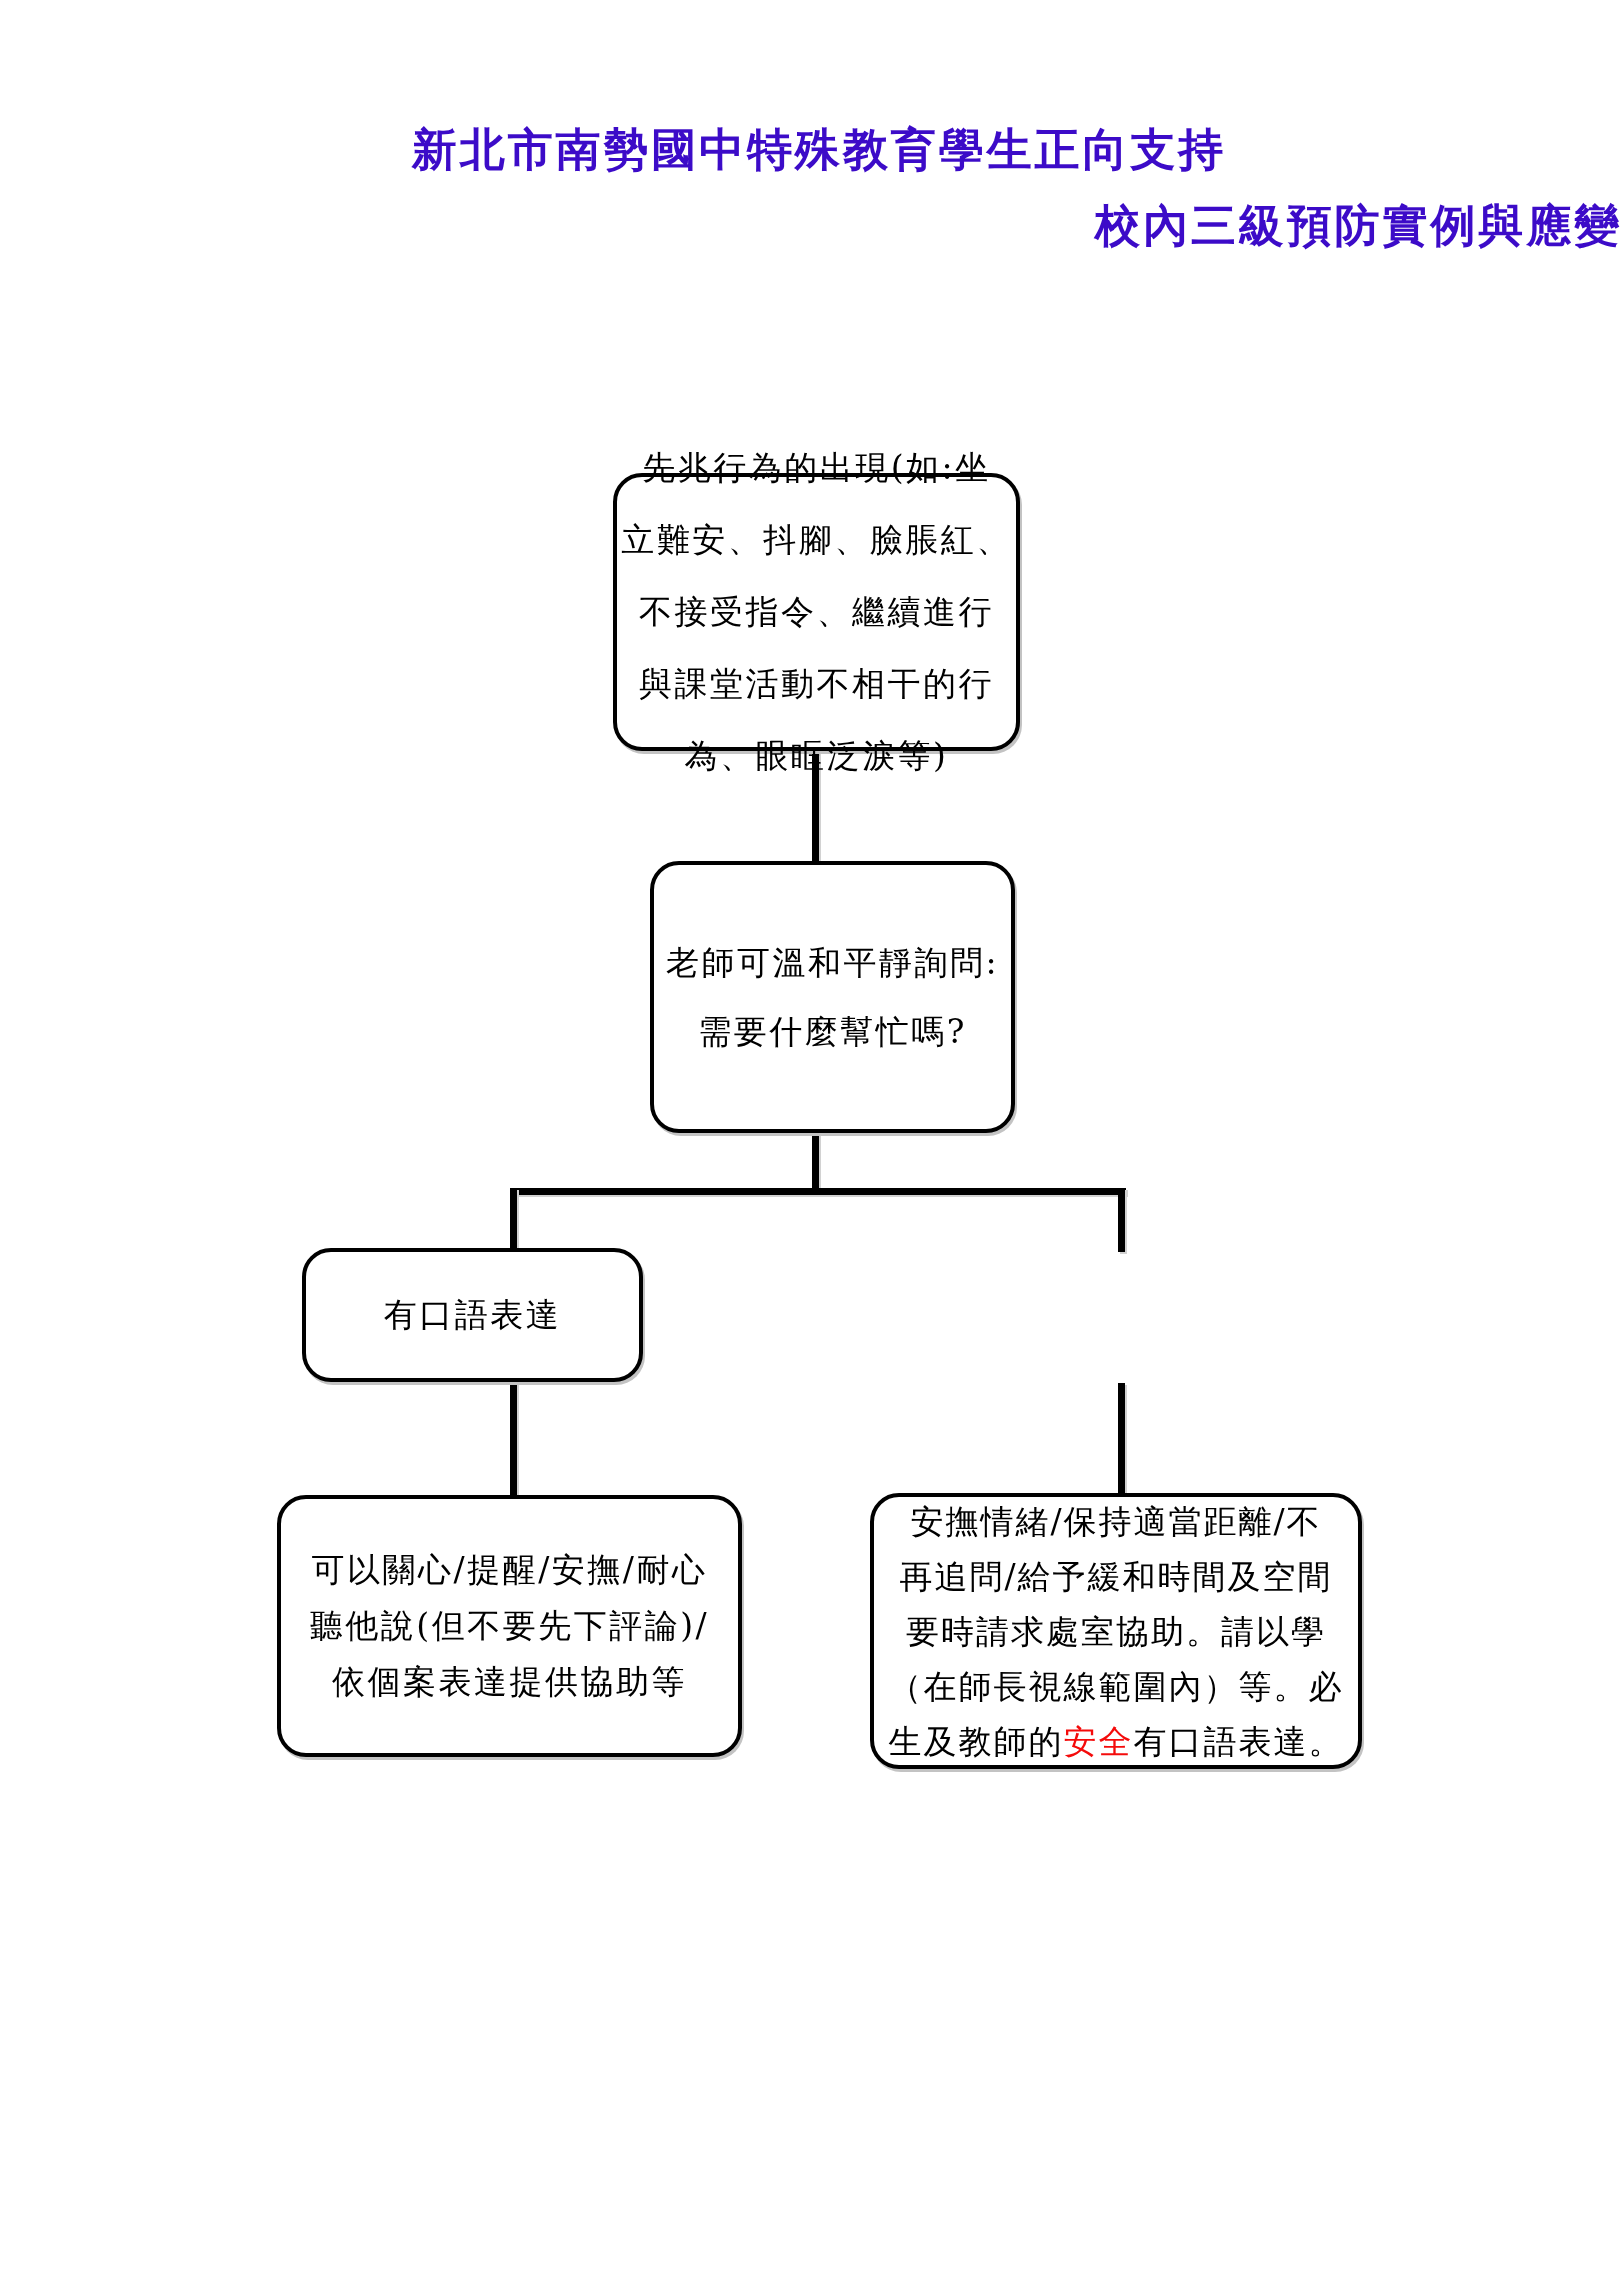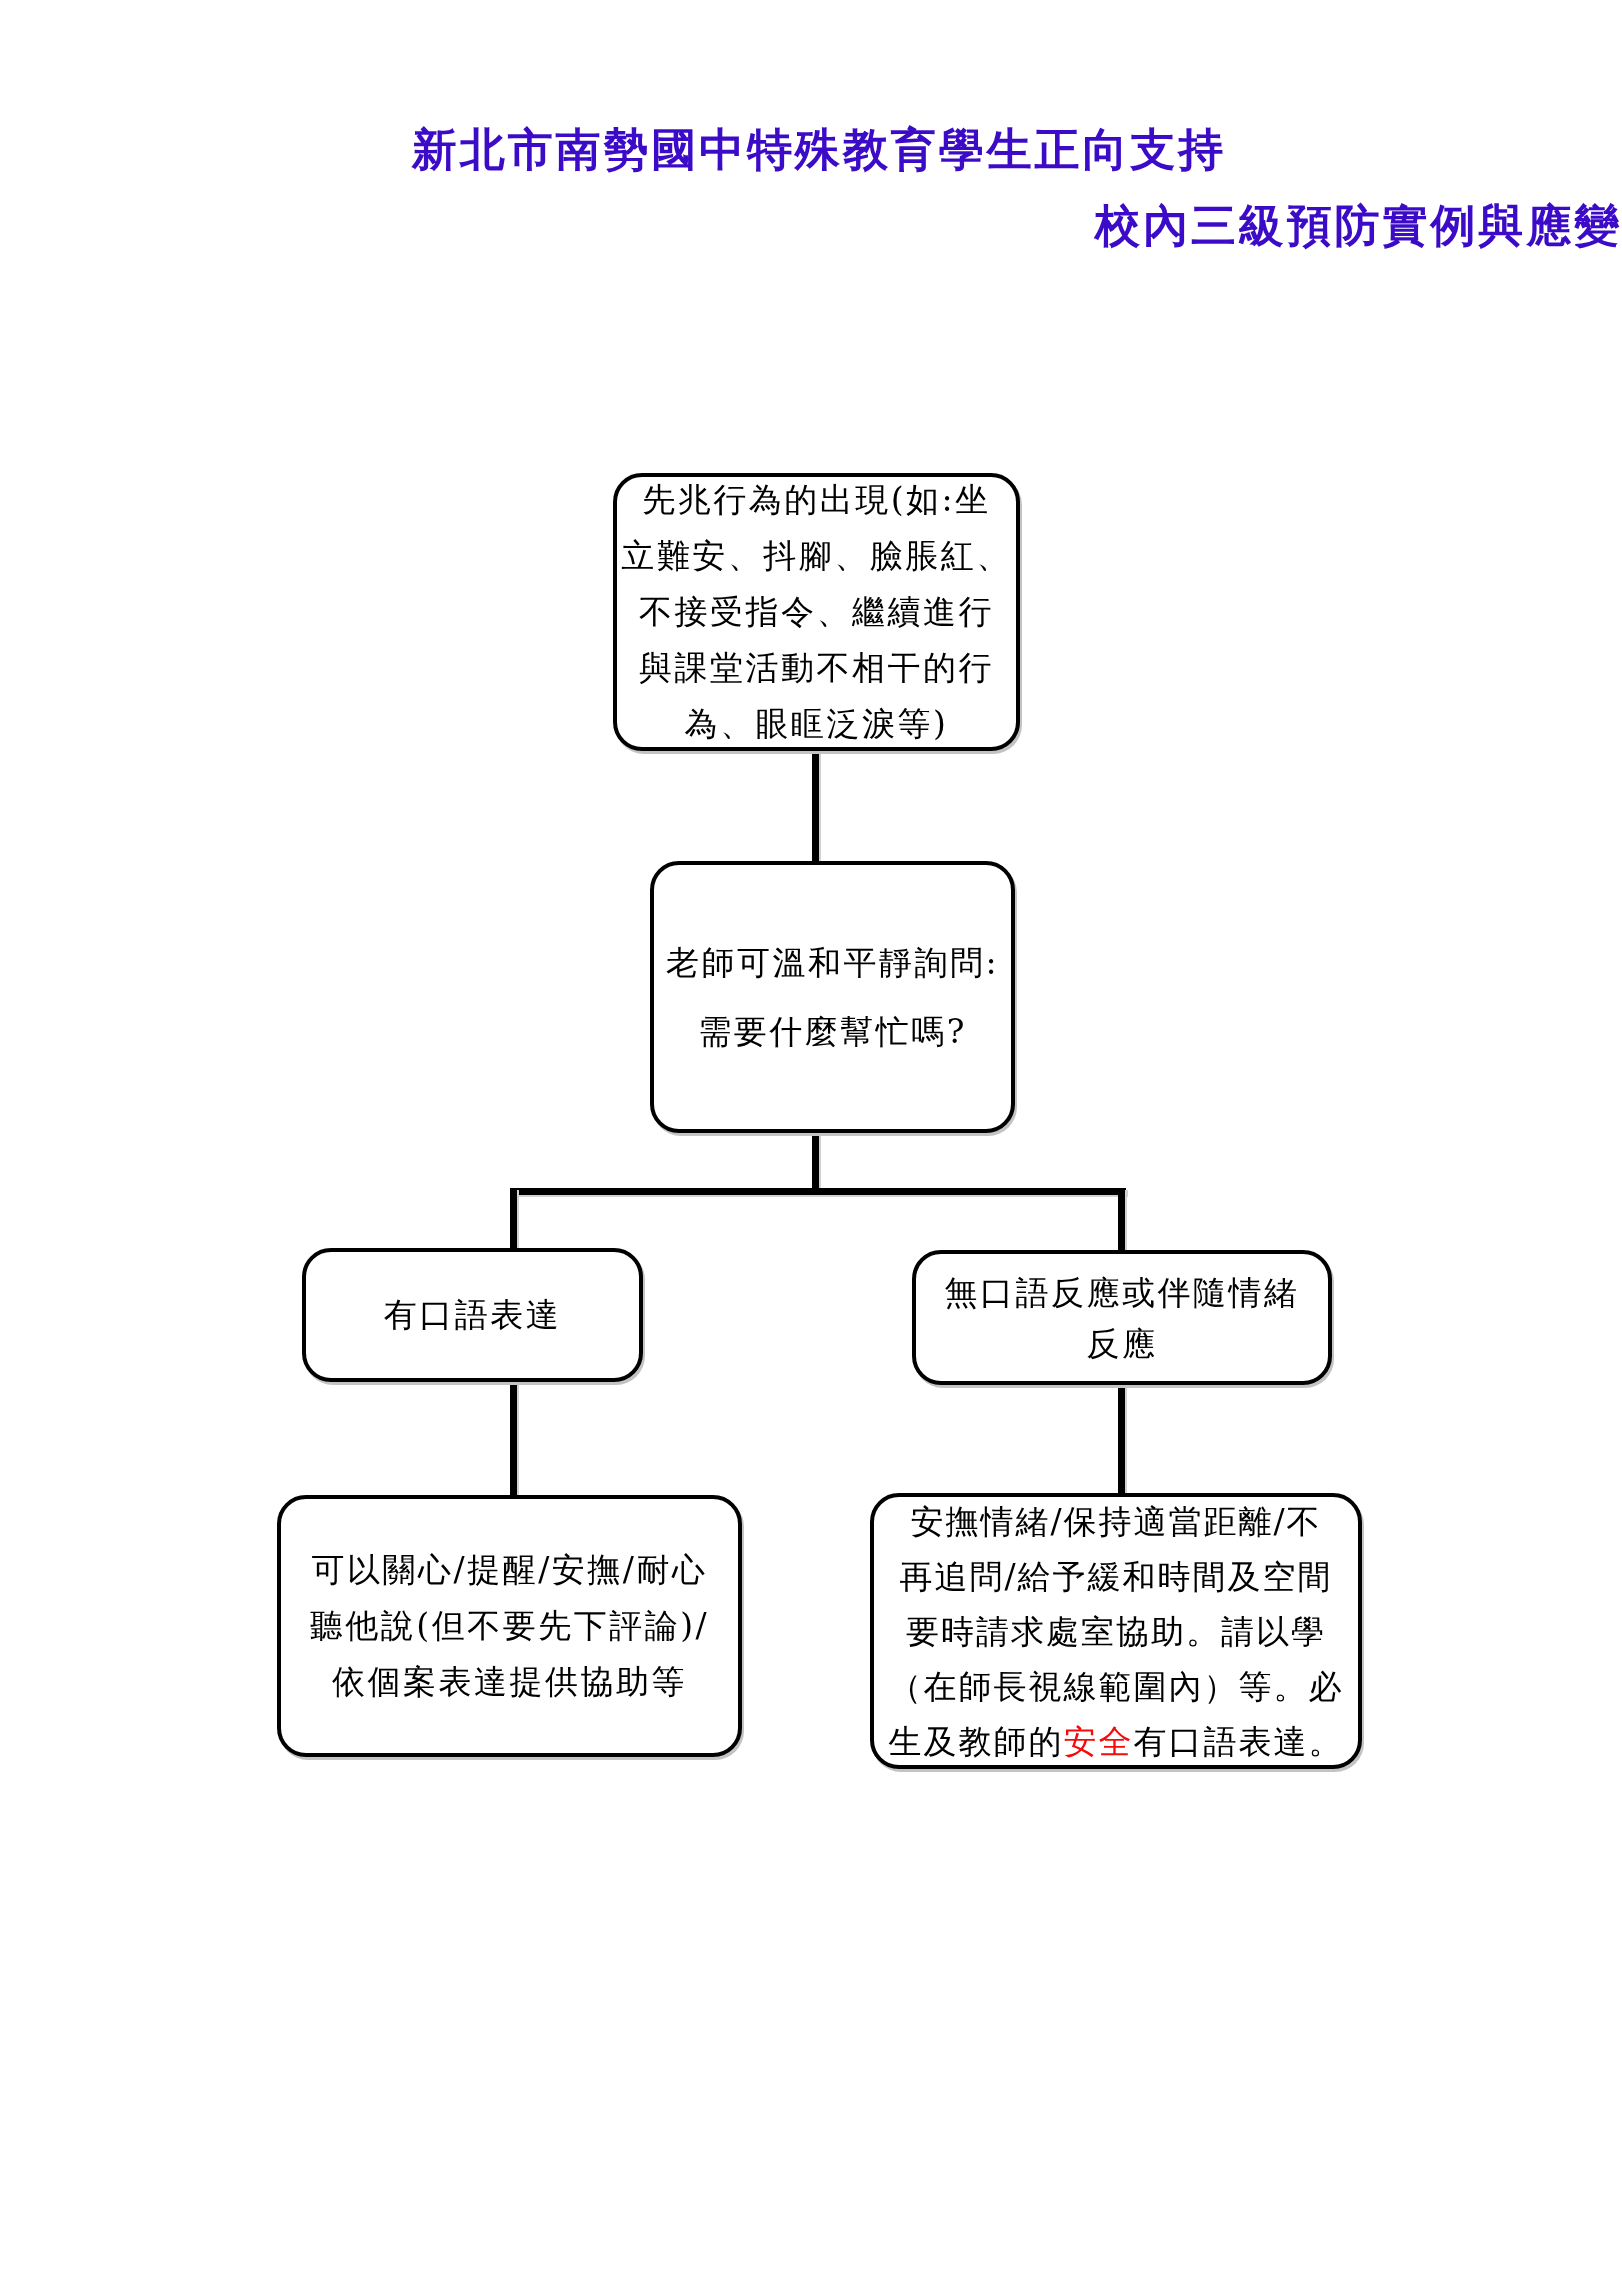--- a/index.html
+++ b/index.html
@@ -47,21 +47,21 @@
     box-sizing: border-box;
   }
   .node .tline {
     line-height: 56px;
     white-space: nowrap;
   }
   .node-ask .tline { line-height: 69px; }
   .node-nonverbal .tline { line-height: 51px; }
   .node-nonverbal-response .tline { line-height: 55px; letter-spacing: 2px; }
 
-  .node-warning            { left: 613px; top: 473px;  width: 407px; height: 278px; }
+  .node-warning            { left: 613px; top: 473px;  width: 407px; height: 278px; gap: 16px; }
   .node-ask                { left: 610px; top: 861px;  width: 365px; height: 272px; margin-left: 40px; }
   .node-verbal             { left: 302px; top: 1248px; width: 341px; height: 134px; text-align: center; }
   .node-nonverbal          { left: 912px; top: 1250px; width: 420px; height: 135px; }
   .node-verbal-response    { left: 277px; top: 1495px; width: 465px; height: 262px; }
   .node-nonverbal-response { left: 870px; top: 1493px; width: 492px; height: 276px; }
 
   .hl { color: var(--highlight-color, #F40B0B); }
 
   .connector {
     position: absolute;
@@ -105,24 +105,20 @@
 
   <div class="node node-ask">
     <div class="tline">老師可溫和平靜詢問:</div>
     <div class="tline">需要什麼幫忙嗎?</div>
   </div>
 
   <div class="node node-verbal">
     <div class="tline">有口語表達</div>
   </div>
 
-  <div class="node node-nonverbal">
-    <div class="tline">無口語反應或伴隨情緒</div>
-    <div class="tline">反應</div>
-  </div>
 
   <div class="node node-verbal-response">
     <div class="tline">可以關心/提醒/安撫/耐心</div>
     <div class="tline">聽他說(但不要先下評論)/</div>
     <div class="tline">依個案表達提供協助等</div>
   </div>
 
   <div class="node node-nonverbal-response">
     <div class="tline">安撫情緒/保持適當距離/不</div>
     <div class="tline">再追問/給予緩和時間及空間</div>

